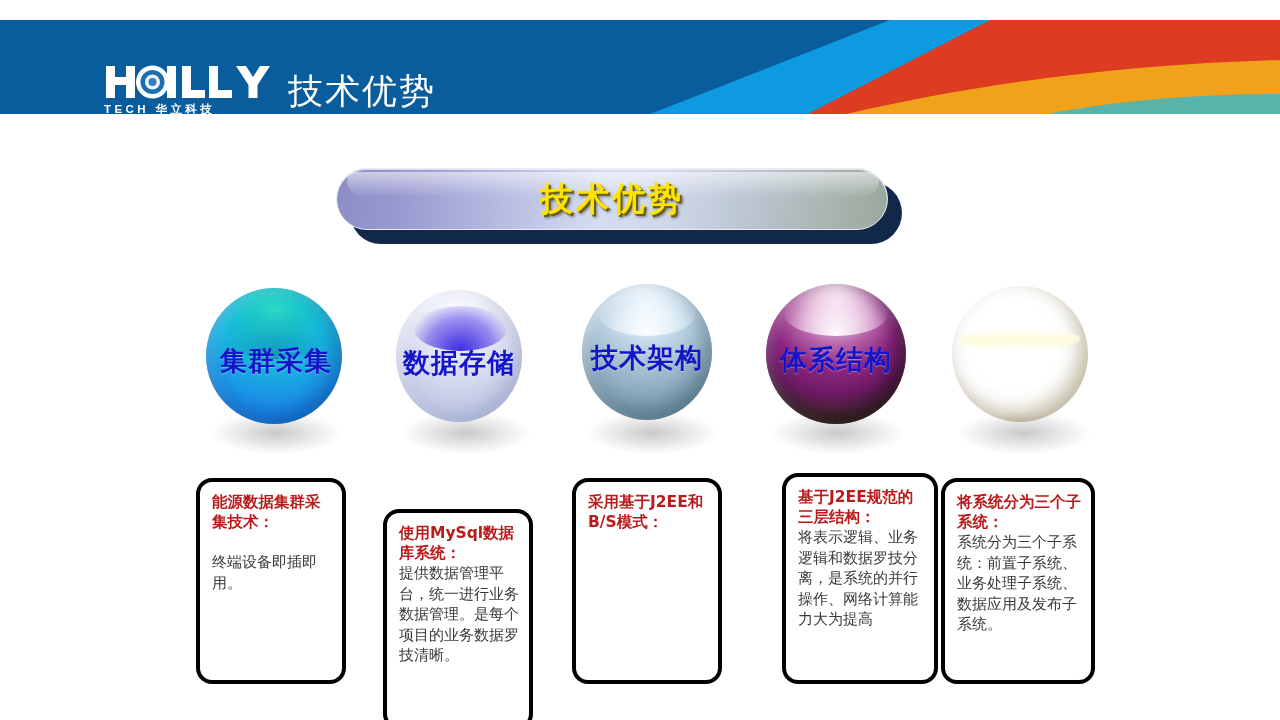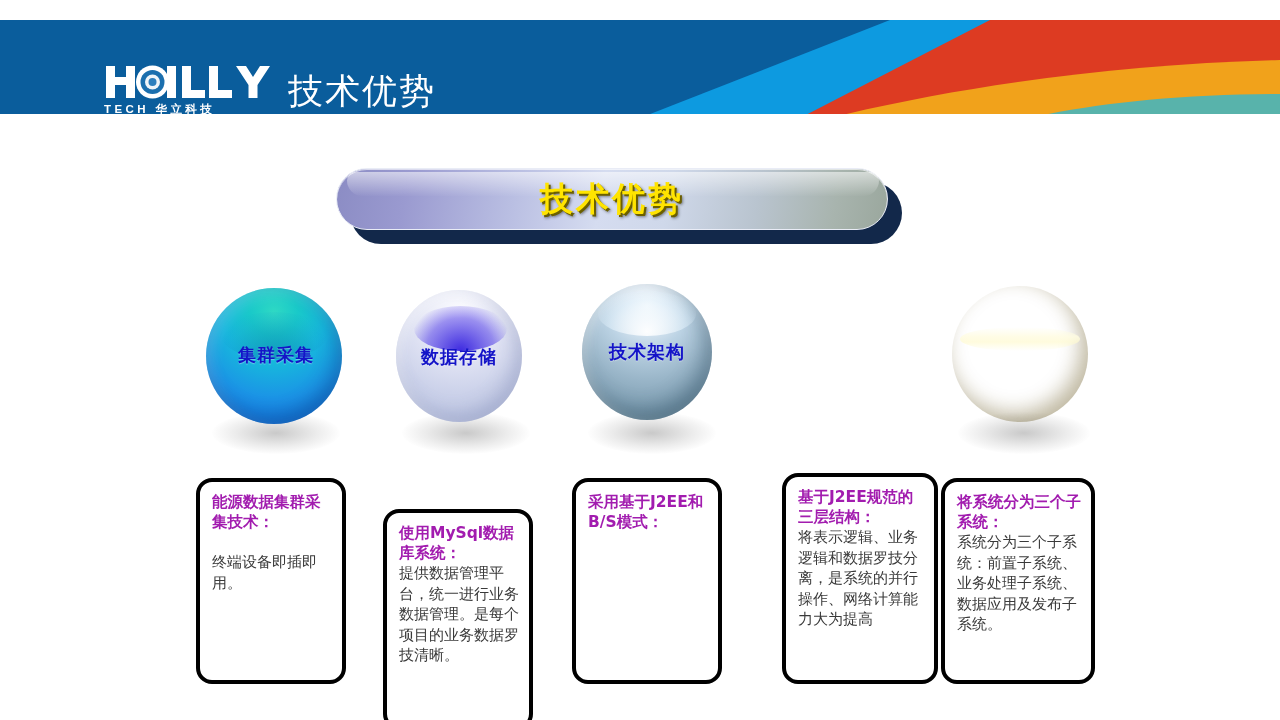--- a/index.html
+++ b/index.html
@@ -74,39 +74,39 @@
     position:absolute;border-radius:50%;
     background:radial-gradient(ellipse at center,rgba(120,120,120,.40) 0%,rgba(150,150,150,.18) 45%,rgba(255,255,255,0) 72%);
     pointer-events:none;
   }
   .sphere{
     position:absolute;border-radius:50%;overflow:hidden;
   }
   .sphere-label{
     position:absolute;left:0;width:100%;
     text-align:center;
-    font-size:18px;font-weight:bold;letter-spacing:1px;
+    font-size:27px;font-weight:bold;letter-spacing:1px;
     color:#1414c8;
     font-family:"DejaVu Sans","Liberation Sans",sans-serif;
     text-shadow:0 1px 1px rgba(255,255,255,.35);
   }
   .sphere-hl{position:absolute;border-radius:50%;pointer-events:none;}
 
   
   .card{
     position:absolute;
     background:#ffffff;
     border:4px solid #000000;
     border-radius:16px;
     box-sizing:border-box;
     overflow:hidden;
   }
   .card-inner{padding:10px 8px 6px 12px;}
   .card-head{
-    color:#a21caf;font-weight:bold;
+    color:#b91c1c;font-weight:bold;
     font-size:15.5px;line-height:20px;
     font-family:"DejaVu Sans","Liberation Sans",sans-serif;
     letter-spacing:0px;
   }
   .card-body{
     color:#3a3a3a;
     font-size:15px;line-height:20.5px;
     font-family:"DejaVu Sans","Liberation Sans",sans-serif;
     letter-spacing:0px;
   }
@@ -180,20 +180,30 @@
     <div class="sphere-shadow" style="left:6px;top:128px;width:128px;height:42px;"></div>
     <div class="sphere" style="left:0;top:0;width:130px;height:136px;
         background:radial-gradient(circle at 50% 16%, #ffffff 0%, #e7f0f8 12%, #bcd3e4 32%, #9ab6c9 56%, #7e9eb2 78%, #6d8e9f 100%);
         box-shadow:inset -7px -9px 20px rgba(20,50,70,.35), inset 4px 4px 12px rgba(255,255,255,.45);">
       <div class="sphere-hl" style="left:12%;top:5%;width:76%;height:33%;
           background:radial-gradient(ellipse at 50% 90%, rgba(255,255,255,.95) 0%, rgba(225,240,250,.55) 55%, rgba(255,255,255,0) 82%);"></div>
     </div>
     <div class="sphere-label" style="top:56px;width:130px;">技术架构</div>
   </div>
 
+  <div class="sphere-group" style="left:766px;top:284px;width:146px;height:172px;">
+    <div class="sphere-shadow" style="left:6px;top:128px;width:132px;height:42px;"></div>
+    <div class="sphere" style="left:0;top:0;width:140px;height:140px;
+        background:radial-gradient(circle at 50% 14%, #fdf4fa 0%, #e8c9e0 12%, #b565a8 30%, #8d2480 48%, #6b1a62 66%, #3d2f22 86%, #222a0c 100%);
+        box-shadow:inset -7px -9px 20px rgba(0,0,0,.45), inset 4px 4px 12px rgba(255,255,255,.25);">
+      <div class="sphere-hl" style="left:13%;top:5%;width:74%;height:32%;
+          background:radial-gradient(ellipse at 50% 95%, rgba(255,255,255,.97) 0%, rgba(245,215,238,.6) 50%, rgba(255,255,255,0) 80%);"></div>
+    </div>
+    <div class="sphere-label" style="top:58px;width:140px;">体系结构</div>
+  </div>
 
   <div class="sphere-group" style="left:952px;top:286px;width:146px;height:172px;">
     <div class="sphere-shadow" style="left:6px;top:126px;width:132px;height:42px;"></div>
     <div class="sphere" style="left:0;top:0;width:136px;height:136px;
         background:radial-gradient(circle at 50% 22%, #f3e7b4 0%, #e6d593 16%, #d9c madre 0%, #d6c271 40%, #cbb45f 62%, #bda44f 84%, #b09a4c 100%);
         box-shadow:inset -7px -9px 20px rgba(90,70,10,.38), inset 4px 4px 12px rgba(255,255,255,.45);">
       <div class="sphere-hl" style="left:6%;top:30%;width:88%;height:18%;
           background:linear-gradient(180deg, rgba(255,255,255,.0) 0%, rgba(255,252,225,.85) 40%, rgba(255,250,210,.75) 62%, rgba(255,255,255,0) 100%);
           border-radius:50%;"></div>
     </div>

